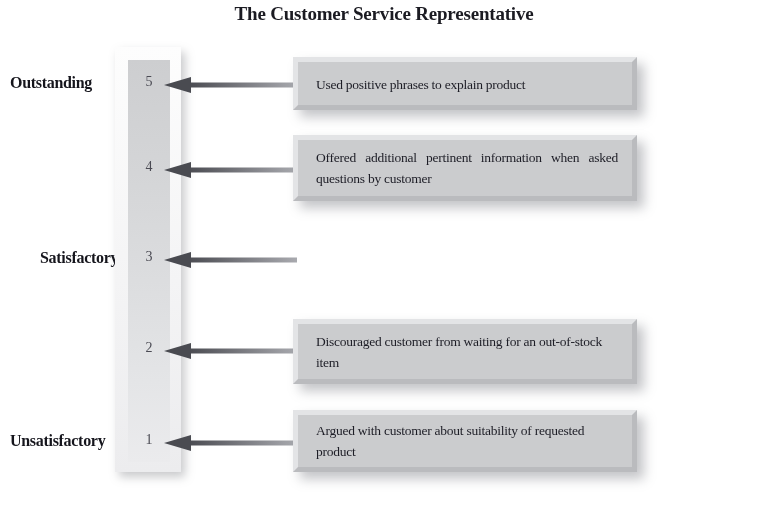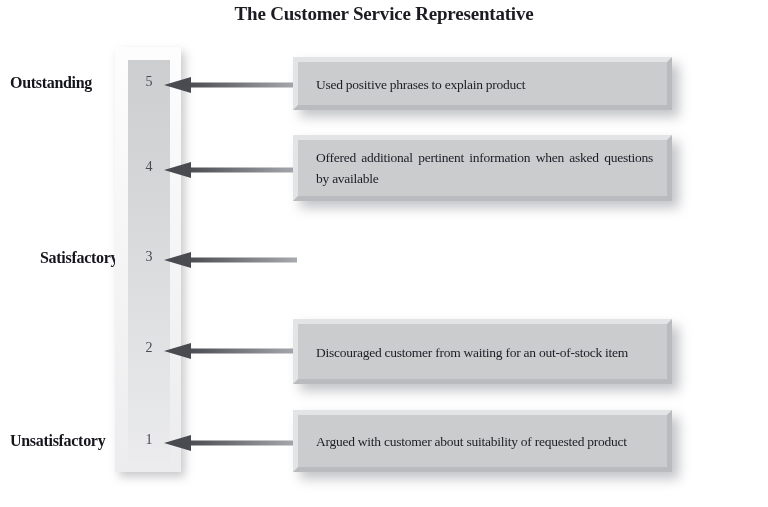--- a/index.html
+++ b/index.html
@@ -96,21 +96,21 @@
   .ar-5 { top: 75px; }
   .ar-4 { top: 160px; }
   .ar-3 { top: 250px; }
   .ar-2 { top: 341px; }
   .ar-1 { top: 433px; }
 
   
   .stmt-box {
     position: absolute;
     left: 293px;
-    width: 379px;
+    width: 344px;
     box-sizing: border-box;
     background: #cbccce;
     border-top: 5px solid #e3e4e6;
     border-left: 5px solid #e3e4e6;
     border-right: 5px solid #babbbe;
     border-bottom: 5px solid #babbbe;
     box-shadow: 7px 7px 11px rgba(125,127,133,0.45);
   }
   .stmt-text {
     position: absolute;
@@ -211,21 +211,21 @@
       </defs>
       <rect x="25" y="7.5" width="109" height="5" fill="url(#agrad1)"></rect>
       <polygon points="1,10 28,2 28,18" fill="#4a4b51"></polygon>
     </svg>
   </div>
 
   <div class="stmt-box box-5">
     <div class="stmt-text nowrapline">Used positive phrases to explain product</div>
   </div>
   <div class="stmt-box box-4">
-    <div class="stmt-text">Offered additional pertinent information when asked questions by available</div>
+    <div class="stmt-text">Offered additional pertinent information when asked questions by customer</div>
   </div>
   <div class="stmt-box box-2">
     <div class="stmt-text nowrapline">Discouraged customer from waiting for an out-of-stock item</div>
   </div>
   <div class="stmt-box box-1">
     <div class="stmt-text nowrapline">Argued with customer about suitability of requested product</div>
   </div>
 
 </div>
 

